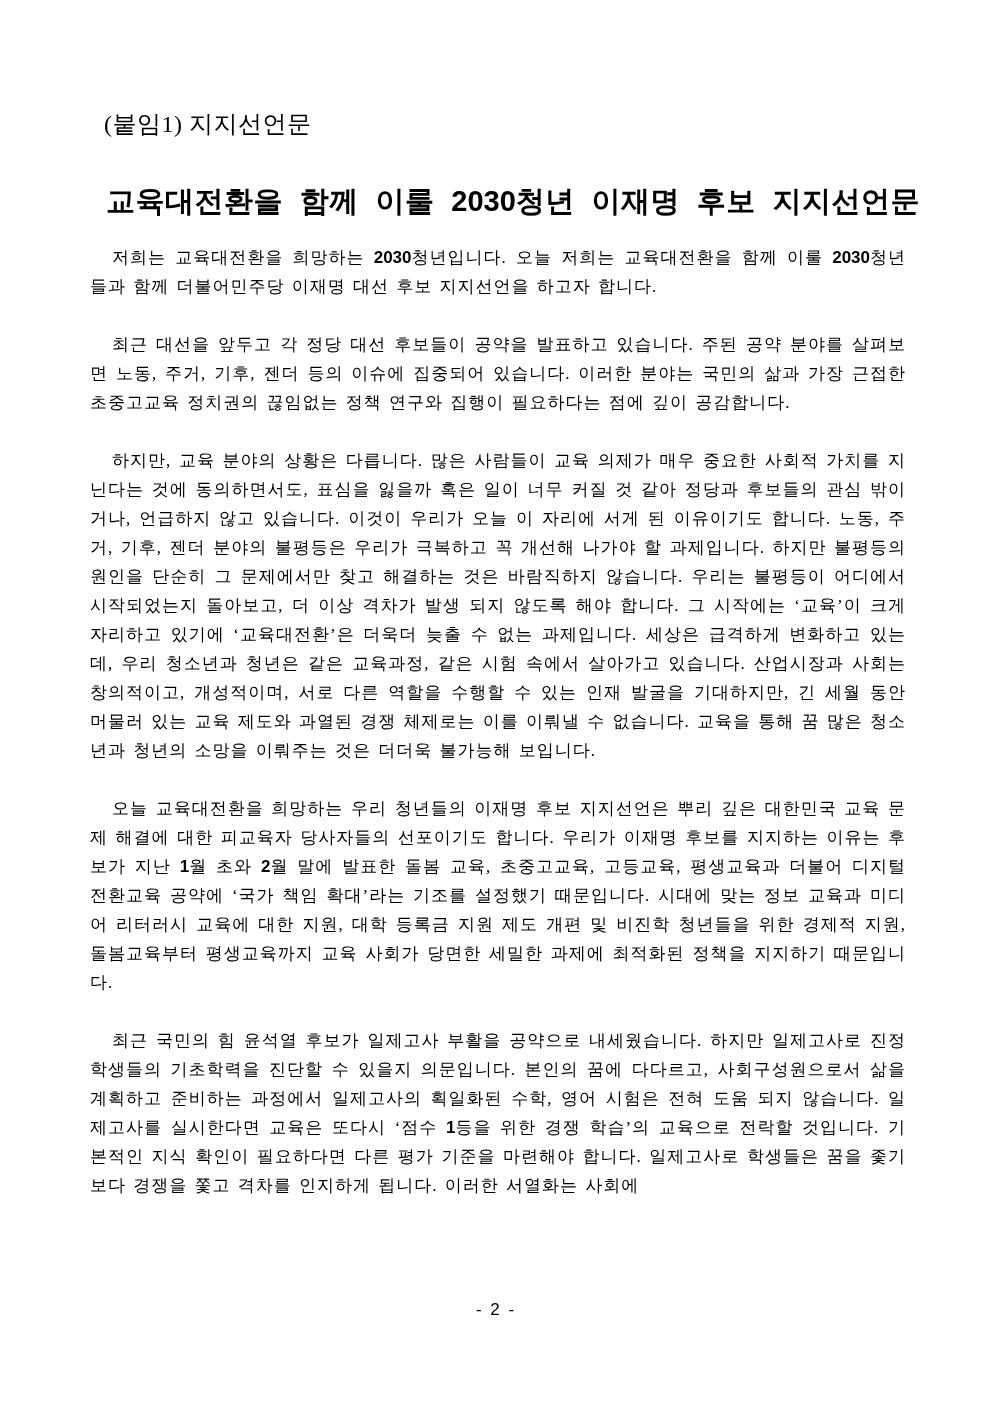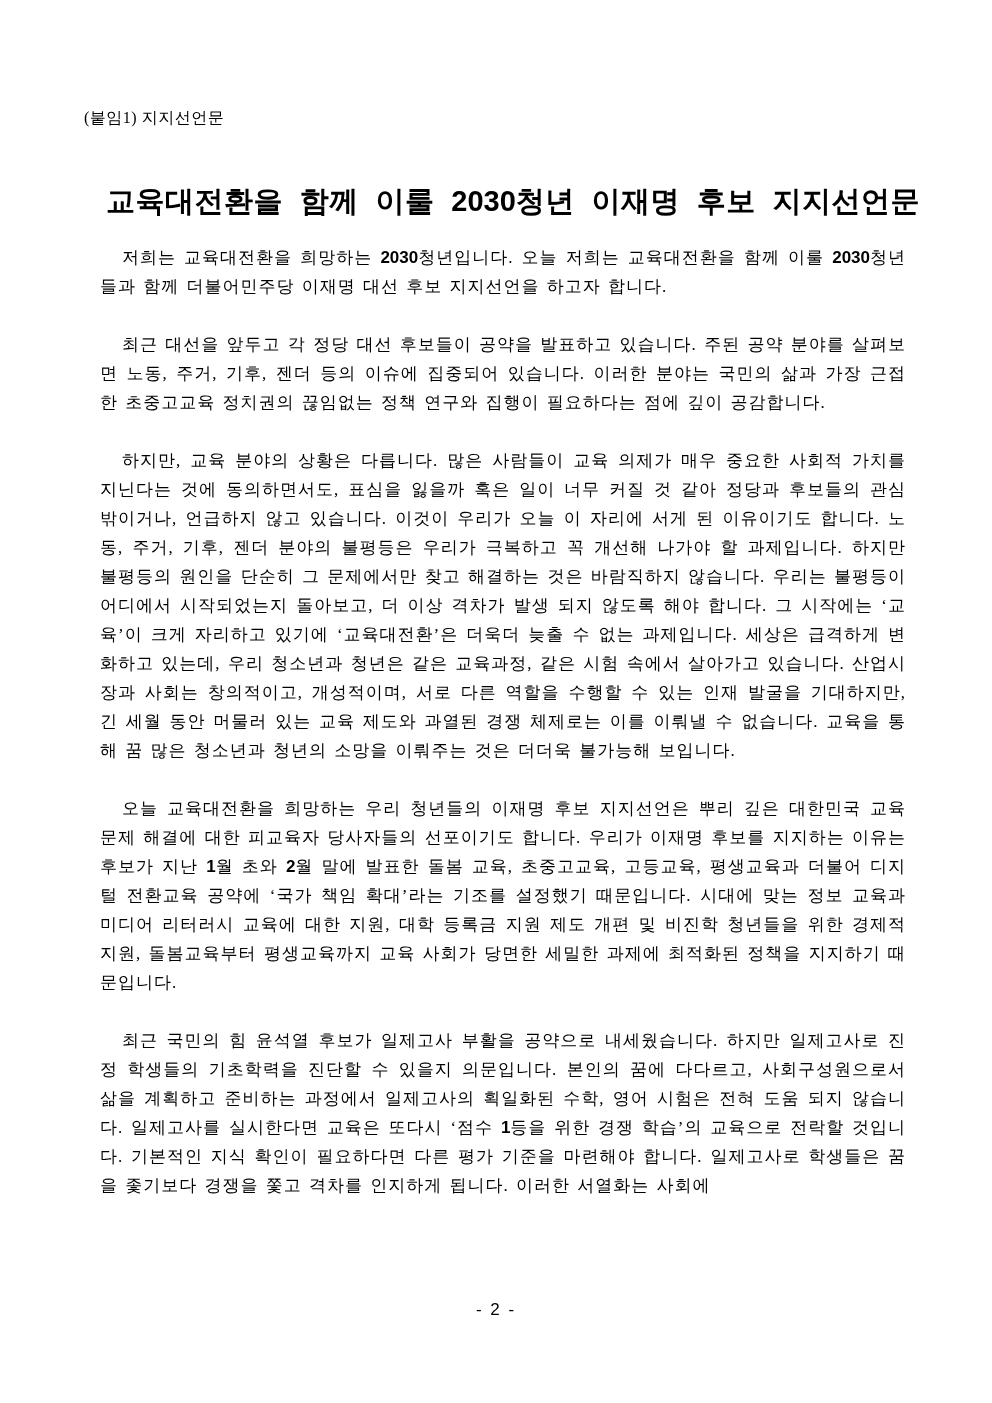--- a/index.html
+++ b/index.html
@@ -11,23 +11,23 @@
     position: relative;
     width: 992px;
     height: 1403px;
     background: #ffffff;
     color: #000000;
     font-family: "Liberation Serif", "DejaVu Serif", serif;
     overflow: hidden;
   }
   .attachment-label {
     position: absolute;
-    left: 84px;
+    left: 104px;
     top: 108px;
-    font-size: 16px;
+    font-size: 24px;
     letter-spacing: 0.5px;
     white-space: nowrap;
   }
   .doc-title {
     position: absolute;
     left: 90px;
     top: 166px;
     width: 816px;
     margin: 16px;
     font-size: 29px;
@@ -40,21 +40,21 @@
     position: absolute;
     left: 90px;
     top: 243px;
     width: 816px;
     font-size: 17px;
     line-height: 29px;
     letter-spacing: 1px;
     word-spacing: 2px;
   }
   .para {
-    margin: 0 0 29px 10px;
+    margin: 0 0 29px 0;
     text-align: justify;
     text-indent: 22px;
     word-break: normal;
   }
   
   .num {
     font-family: "Liberation Sans", "DejaVu Sans", sans-serif;
     font-weight: bold;
     letter-spacing: 0;
   }

